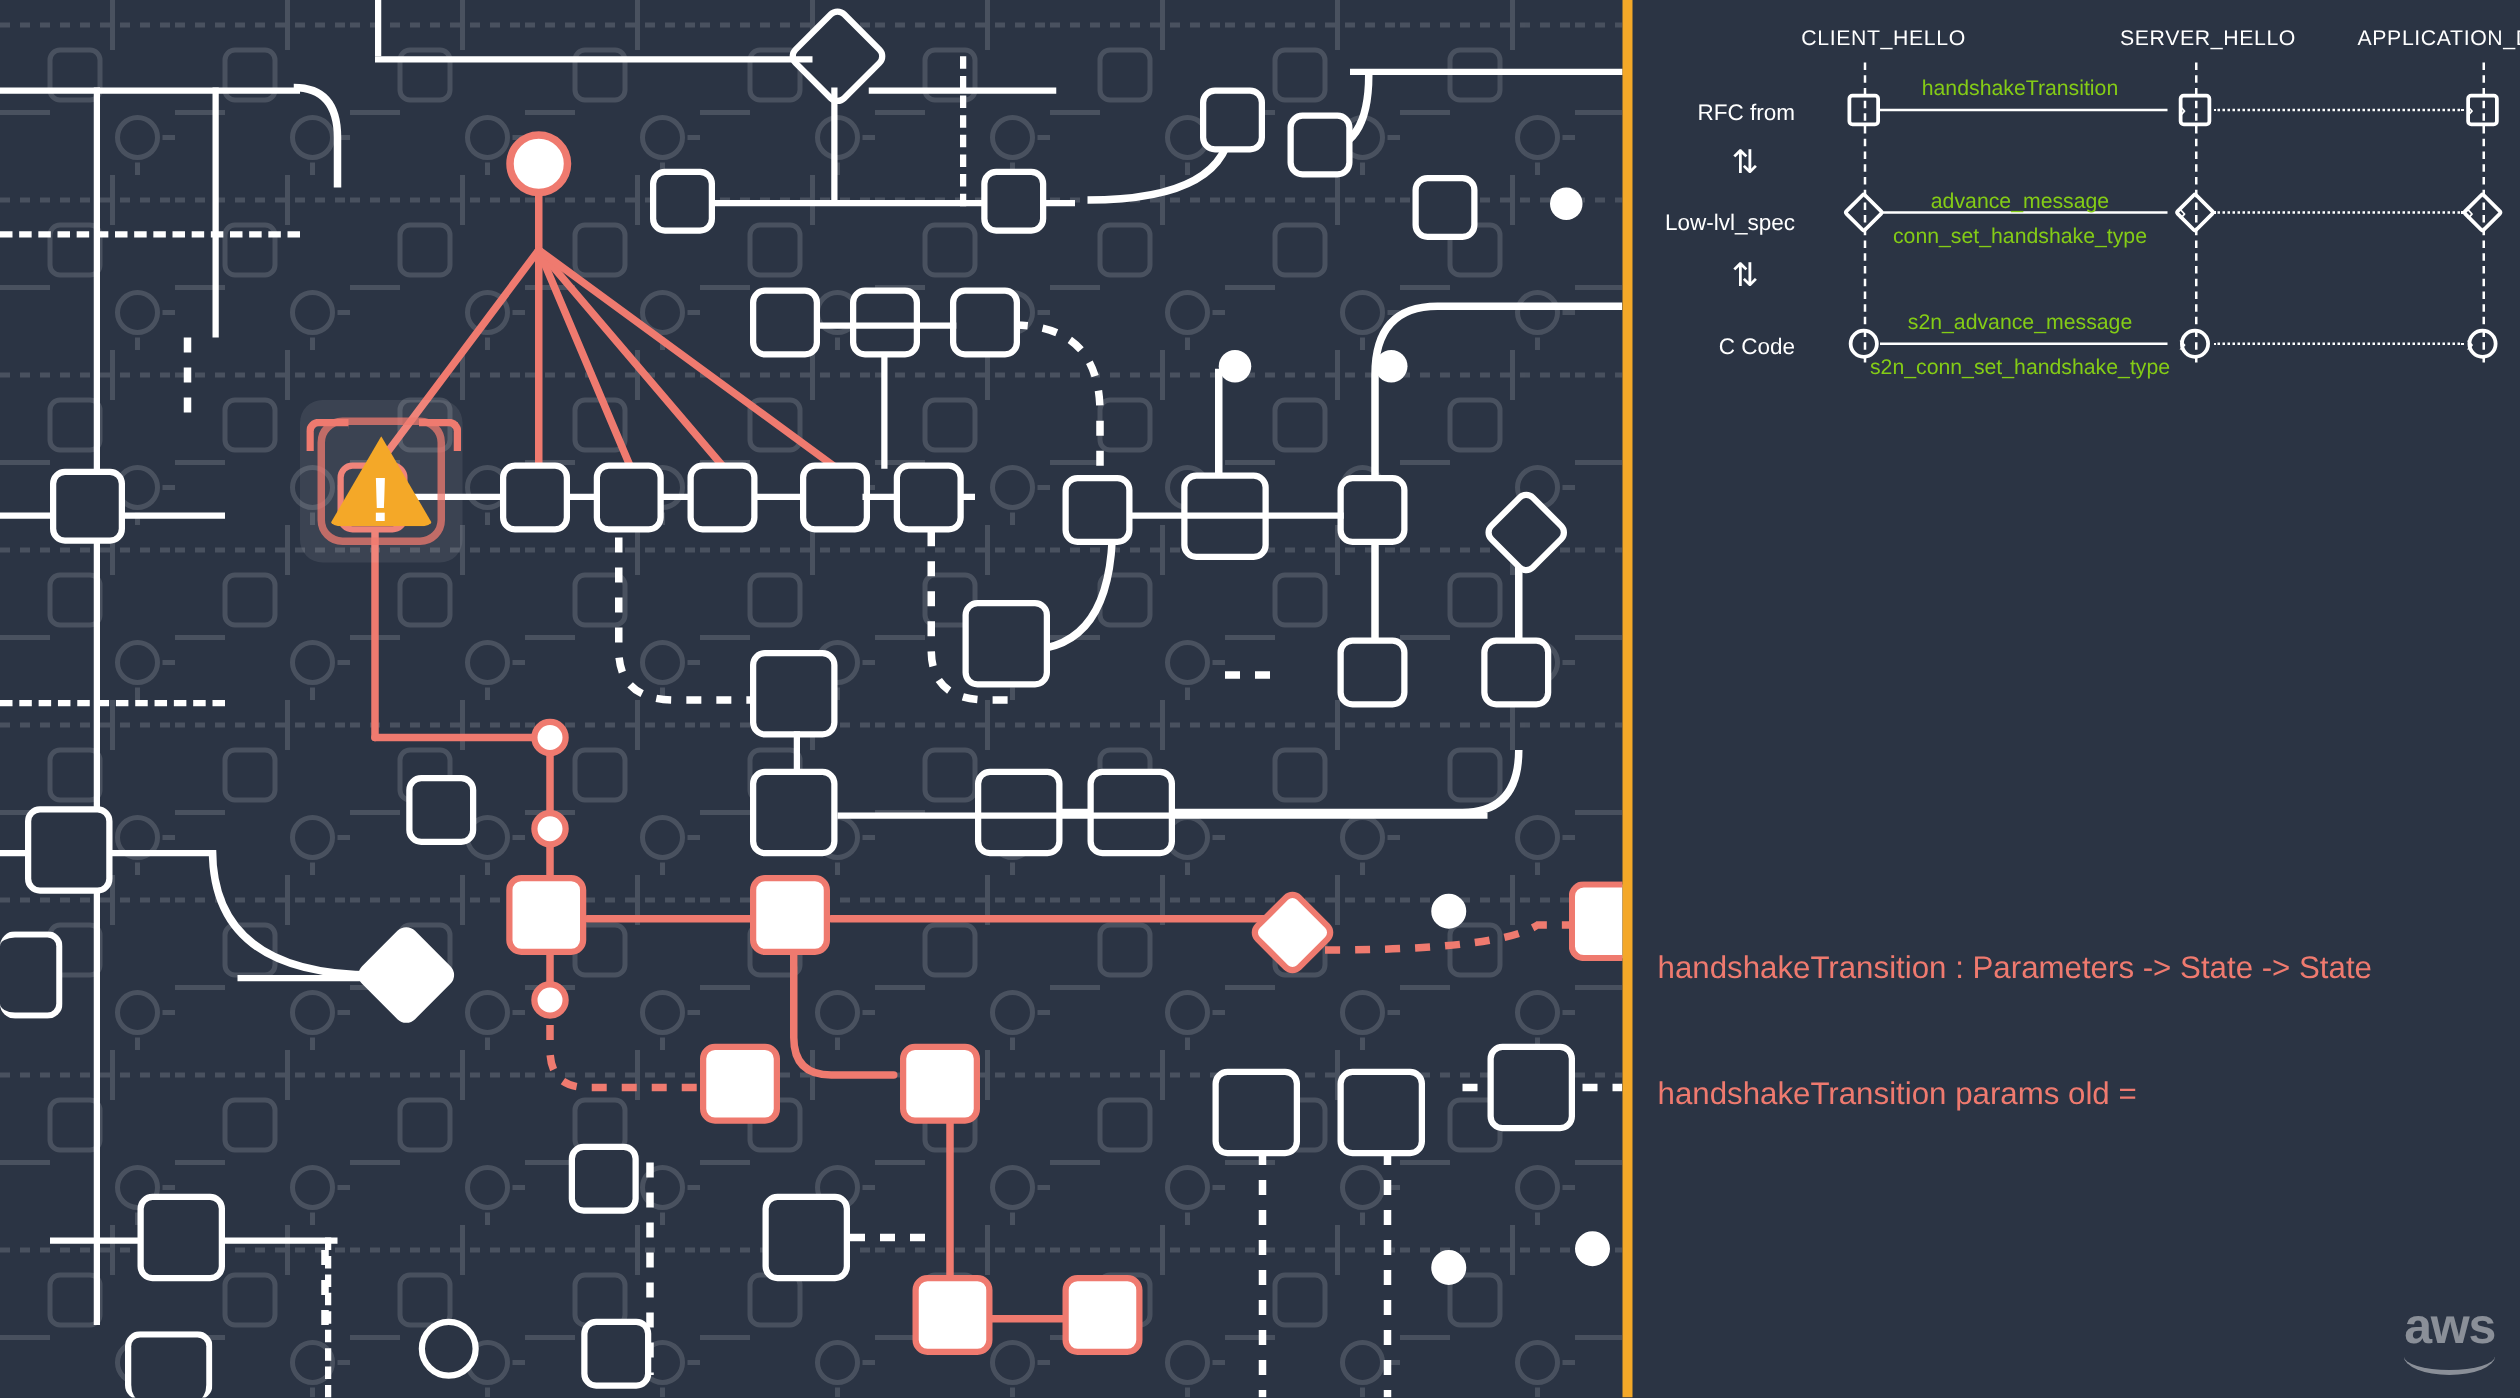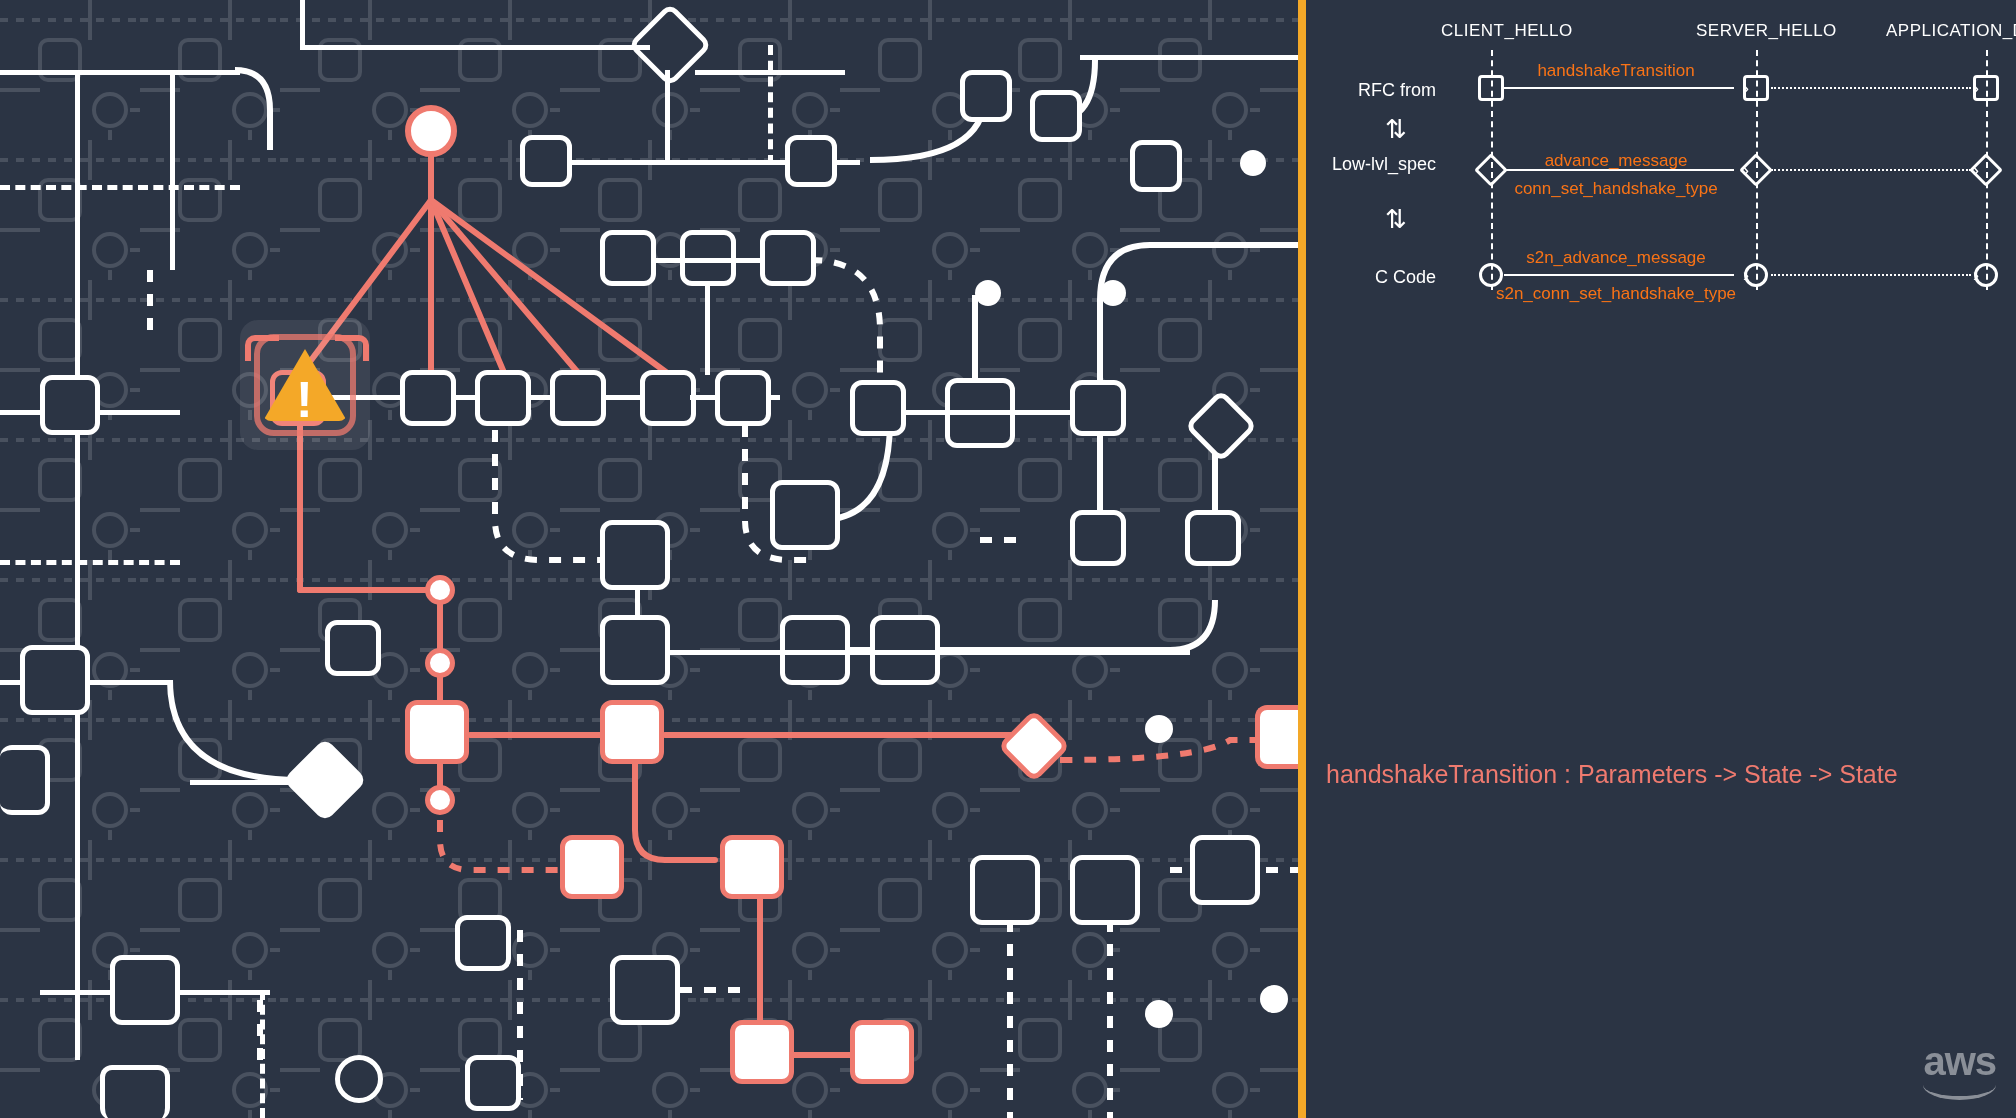--- a/index.html
+++ b/index.html
@@ -33,21 +33,21 @@
 
 
 .warn-box{position:absolute;border-radius:18px;background:rgba(255,255,255,.08);display:flex;align-items:center;justify-content:center}
 .tri{width:0;height:0;border-left:42px solid transparent;border-right:42px solid transparent;border-bottom:72px solid #f4a828;position:relative;border-radius:8px}
 .tri .bang{position:absolute;left:-9px;top:22px;color:#fff;font-weight:900;font-size:50px;font-family:Arial}
 
 
 .tdiag{position:absolute;left:20px;top:20px;width:680px;height:290px}
 .tdiag .col-lbl{position:absolute;color:#fff;font-size:17px;letter-spacing:.5px;top:0}
 .tdiag .row-lbl{position:absolute;color:#fff;font-size:18px;text-align:right;width:130px}
-.tdiag .txt{position:absolute;color:#f97316;font-size:17px;text-align:center}
+.tdiag .txt{position:absolute;color:#84cc16;font-size:17px;text-align:center}
 .tdiag .sqn{position:absolute;width:20px;height:20px;border:3px solid #fff;border-radius:4px;transform:translate(-50%,-50%)}
 .tdiag .dmn{position:absolute;width:18px;height:18px;border:3px solid #fff;border-radius:3px;transform:translate(-50%,-50%) rotate(45deg)}
 .tdiag .crn{position:absolute;width:18px;height:18px;border:3px solid #fff;border-radius:50%;transform:translate(-50%,-50%)}
 .tdiag .line{position:absolute;height:2px;background:#fff}
 .tdiag .dline{position:absolute;height:0;border-top:2px dotted #fff}
 .tdiag .vl2{position:absolute;width:0;border-left:2px dashed #fff}
 .tdiag .arr{position:absolute;color:#fff;font-size:18px;transform:translate(-50%,-50%)}
 .tdiag .bidir{position:absolute;color:#fff;font-size:26px;transform:translate(-50%,-50%)}
 
 .spec{position:absolute;left:20px;color:#fff;font-size:25px;line-height:1.35;white-space:pre}
@@ -249,21 +249,21 @@
   <div class="sep"></div>
 
   <div class="right">
 
     <div class="tdiag">
       <div class="col-lbl" style="left:115px">CLIENT_HELLO</div>
       <div class="col-lbl" style="left:370px">SERVER_HELLO</div>
       <div class="col-lbl" style="left:560px">APPLICATION_DA</div>
 
       <div class="row-lbl" style="top:58px;left:-20px">RFC from</div>
-      <div class="row-lbl" style="top:132px;left:-20px">Low-lvl_spec</div>
+      <div class="row-lbl" style="top:146px;left:-20px">Low-lvl_spec</div>
       <div class="row-lbl" style="top:245px;left:-20px">C Code</div>
 
       <div class="bidir" style="left:70px;top:110px">⇅</div>
       <div class="bidir" style="left:70px;top:200px">⇅</div>
 
       <div class="vl2" style="left:165px;top:30px;height:240px"></div>
       <div class="vl2" style="left:430px;top:30px;height:240px"></div>
       <div class="vl2" style="left:660px;top:30px;height:240px"></div>
 
       <div class="sqn" style="left:165px;top:68px"></div>
@@ -292,20 +292,21 @@
       <div class="arr" style="left:420px;top:255px">›</div>
       <div class="dline" style="left:445px;top:254px;width:200px"></div>
       <div class="arr" style="left:650px;top:255px">›</div>
       <div class="txt" style="left:170px;top:227px;width:240px">s2n_advance_message</div>
       <div class="txt" style="left:150px;top:263px;width:280px">s2n_conn_set_handshake_type</div>
     </div>
 
 
     <div class="code" style="top:690px">
       <div>handshakeTransition : Parameters -&gt; State -&gt; State</div>
+      <div>handshakeTransition params old =</div>
       
       
       
       
       
       
       
       
     </div>
 

